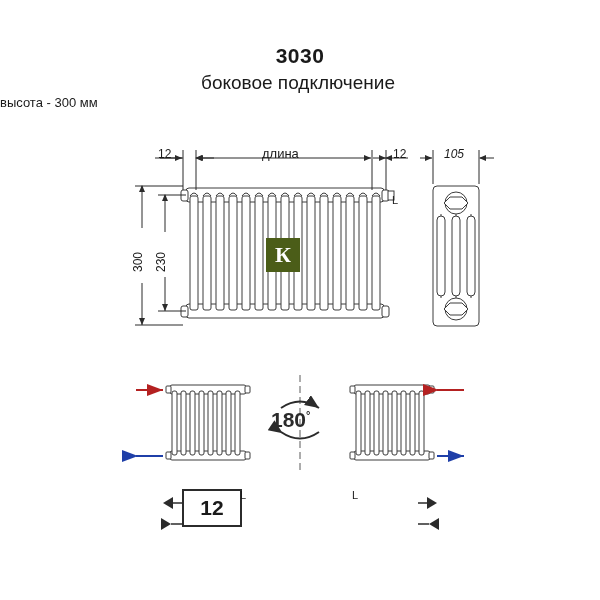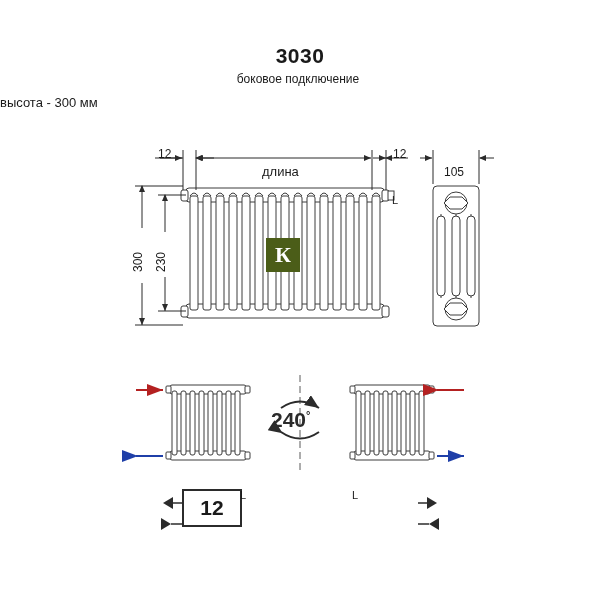--- a/index.html
+++ b/index.html
@@ -11,21 +11,21 @@
     position:relative;
     overflow:hidden;
   }
   .stage{position:absolute;left:0;top:0;width:600px;height:600px;}
   .title{
     position:absolute;left:0;top:44px;width:600px;text-align:center;
     font-size:21px;font-weight:bold;letter-spacing:0.5px;
   }
   .sub1{
     position:absolute;left:0;top:72px;width:596px;text-align:center;
-    font-size:12px;
+    font-size:19px;
   }
   .sub2{
     position:absolute;left:0;top:95px;width:600px;text-align:left;
     font-size:13px;
   }
   .lbl{position:absolute;font-size:12px;white-space:nowrap;}
   .lbl.big{font-size:13px;}
   .vert{
     position:absolute;font-size:12px;white-space:nowrap;
     transform-origin:0 0;transform:rotate(-90deg);
@@ -224,32 +224,32 @@
     </g>
     <g stroke="#2b2b2b" stroke-width="1.5" fill="none">
       <line x1="173" y1="503" x2="182" y2="503"></line>
       <line x1="171" y1="524" x2="182" y2="524"></line>
       <line x1="427" y1="503" x2="418" y2="503"></line>
       <line x1="429" y1="524" x2="418" y2="524"></line>
     </g>
   </svg>
 
   <div class="lbl" style="left:158px;top:147px;">12</div>
-  <div class="lbl big" style="left:262px;top:164px;">длина</div>
+  <div class="lbl big" style="left:262px;top:146px;">длина</div>
   <div class="lbl" style="left:393px;top:147px;">12</div>
-  <div class="lbl" style="left:444px;top:165px;">105</div>
+  <div class="lbl" style="left:444px;top:147px;font-style:italic;">105</div>
   <div class="lbl" style="left:392px;top:194px;font-size:11px;">L</div>
 
   <div class="vert" style="left:131px;top:272px;">300</div>
   <div class="vert" style="left:154px;top:272px;">230</div>
 
   <div class="logo" style="left:266px;top:238px;">К</div>
 
   <div class="deg" style="left:271px;top:408px;">
-    <span>240</span><span class="degsup">°</span>
+    <span>180</span><span class="degsup">°</span>
   </div>
 
   <div class="boxnum" style="left:182px;top:489px;width:56px;height:34px;">12</div>
   <div class="lbl" style="left:240px;top:489px;font-size:11px;">L</div>
 
   <div class="lbl" style="left:352px;top:489px;font-size:11px;">L</div>
 
 </div>
 
 </body></html>

